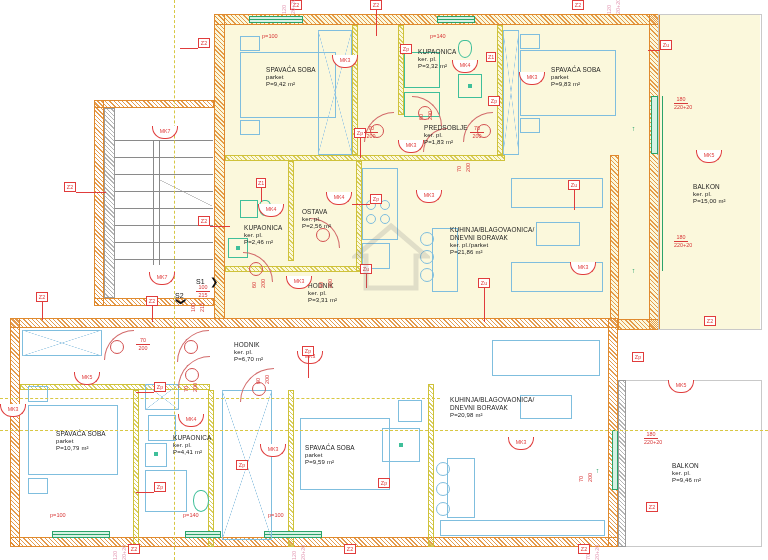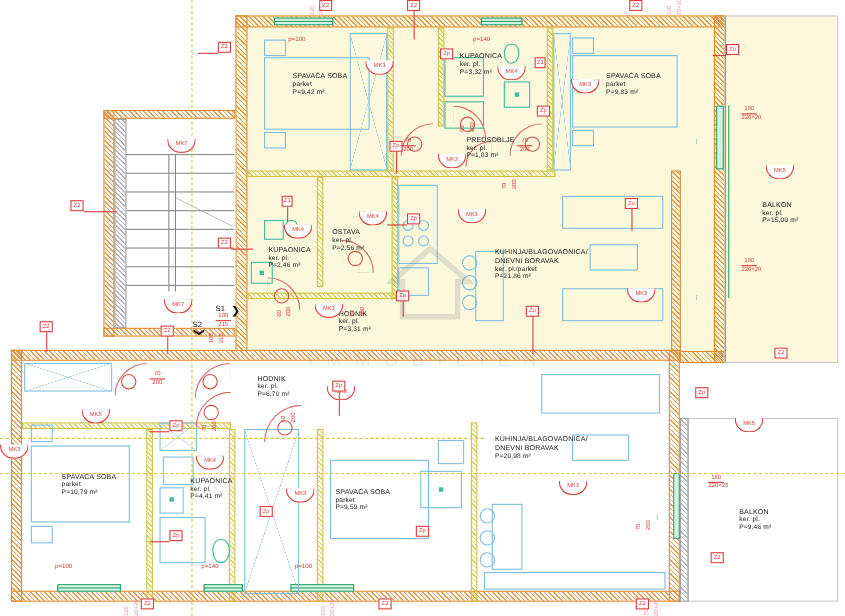--- a/index.html
+++ b/index.html
@@ -502,19 +502,18 @@
   <div class="vtxtp" style="left:291px;top:560px;"><span>120</span></div>
   <div class="vtxtp" style="left:300px;top:560px;"><span>20+20</span></div>
   <div class="vtxtp" style="left:585px;top:560px;"><span>70</span></div>
   <div class="vtxtp" style="left:594px;top:560px;"><span>20+20</span></div>
 
   <div class="dimg" style="left:632px;top:126px;">⊺</div>
   <div class="dimg" style="left:632px;top:268px;">⊺</div>
   <div class="dimg" style="left:596px;top:468px;">⊺</div>
 
   <div id="wm">
-    <div class="w2">IMMOBILIEN</div>
   </div>
   <svg id="wmlogo" viewBox="0 0 78 70">
     <path d="M39 4 L74 34 L64 34 L64 66 L14 66 L14 34 L4 34 Z" fill="none" stroke="rgba(120,120,120,.20)" stroke-width="5"></path>
   </svg>
 
 </div>
 
 </body></html>

